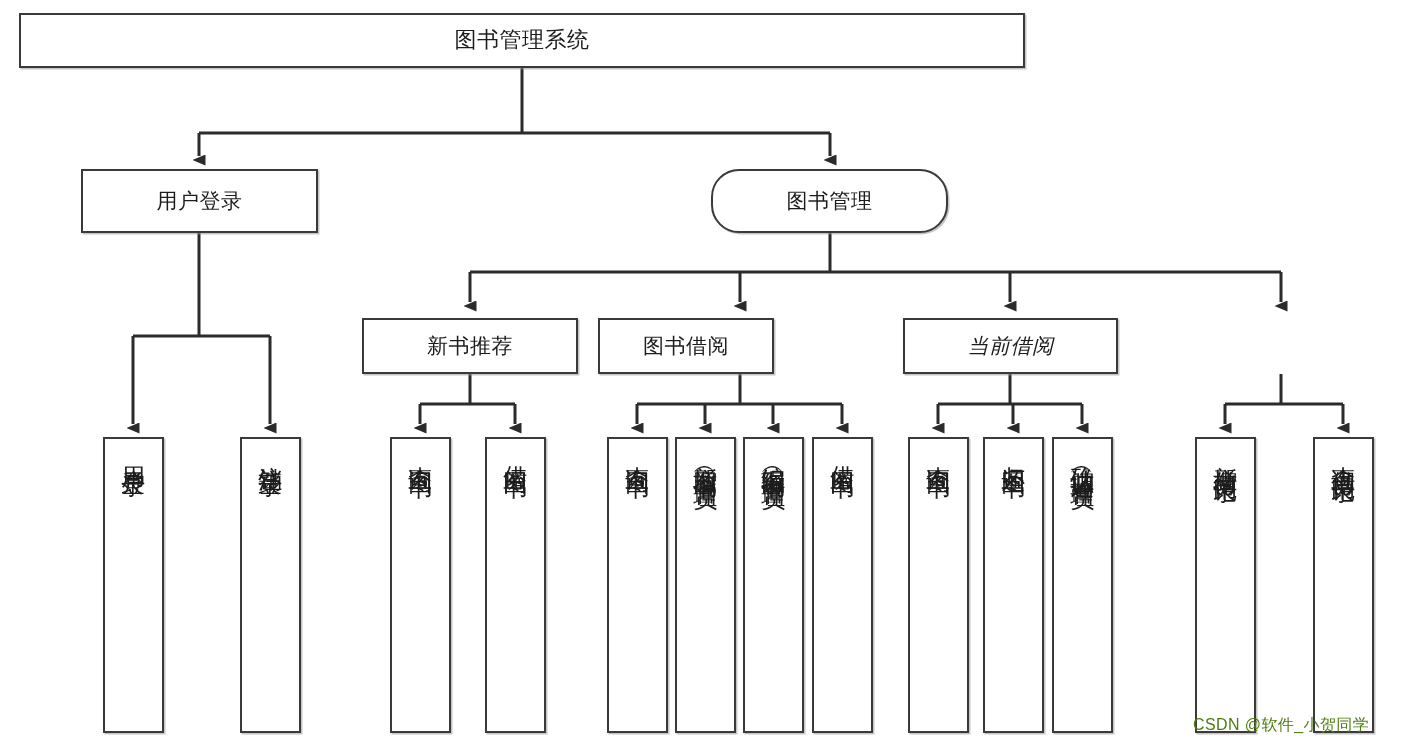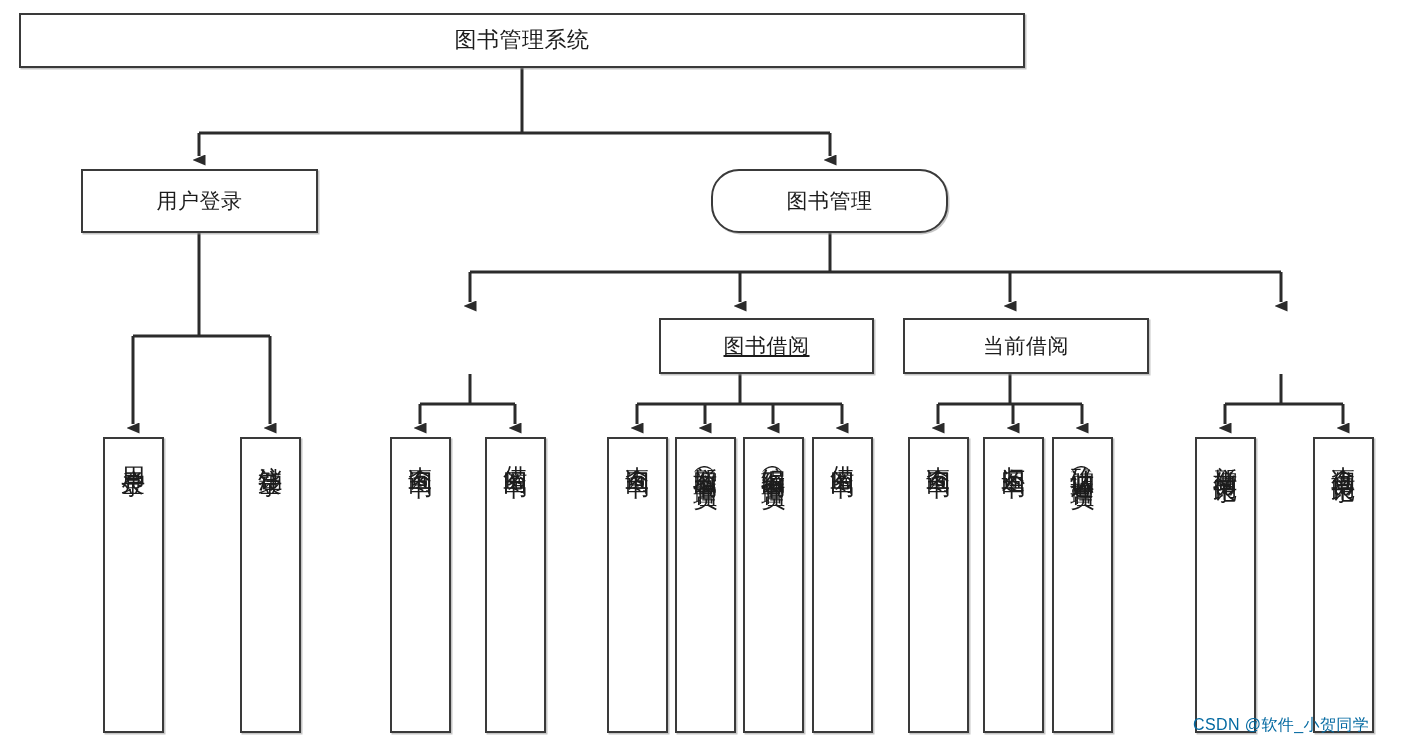--- a/index.html
+++ b/index.html
@@ -56,21 +56,21 @@
     line-height:1.06;
     letter-spacing:3px;
     white-space:normal;
     max-height:284px;
   }
   .watermark{
     position:absolute;
     left:1193px;
     top:715px;
     font-size:16px;
-    color:#0369a1;
+    color:#4d7c0f;
     letter-spacing:0.4px;
     white-space:nowrap;
     user-select:none;
   }
 </style>
 </head>
 <body>
 
 <div id="stage">
 
@@ -128,24 +128,27 @@
     <span class="lbl">图书管理系统</span>
   </div>
 
   <div class="node h" style="left:81px; top:169px; width:237px; height:64px;">
     <span class="lbl">用户登录</span>
   </div>
   <div class="node h" style="left:711px; top:169px; width:237px; height:64px;border-radius:28px;">
     <span class="lbl">图书管理</span>
   </div>
 
-  <div class="node h" style="left:659px; top:318px; width:215px; height:56px;text-decoration:underline;">
+  <div class="node h" style="left:362px; top:318px; width:216px; height:56px;">
+    <span class="lbl">新书推荐</span>
+  </div>
+  <div class="node h" style="left:598px; top:318px; width:176px; height:56px;">
     <span class="lbl">图书借阅</span>
   </div>
-  <div class="node h" style="left:903px; top:318px; width:246px; height:56px;">
+  <div class="node h" style="left:903px; top:318px; width:215px; height:56px;font-style:italic;">
     <span class="lbl">当前借阅</span>
   </div>
 
   <div class="node v" style="left:103px; top:437px; width:61px; height:296px;">
     <span class="lbl">用户登录</span>
   </div>
   <div class="node v" style="left:240px; top:437px; width:61px; height:296px;">
     <span class="lbl">注销登录</span>
   </div>
 

